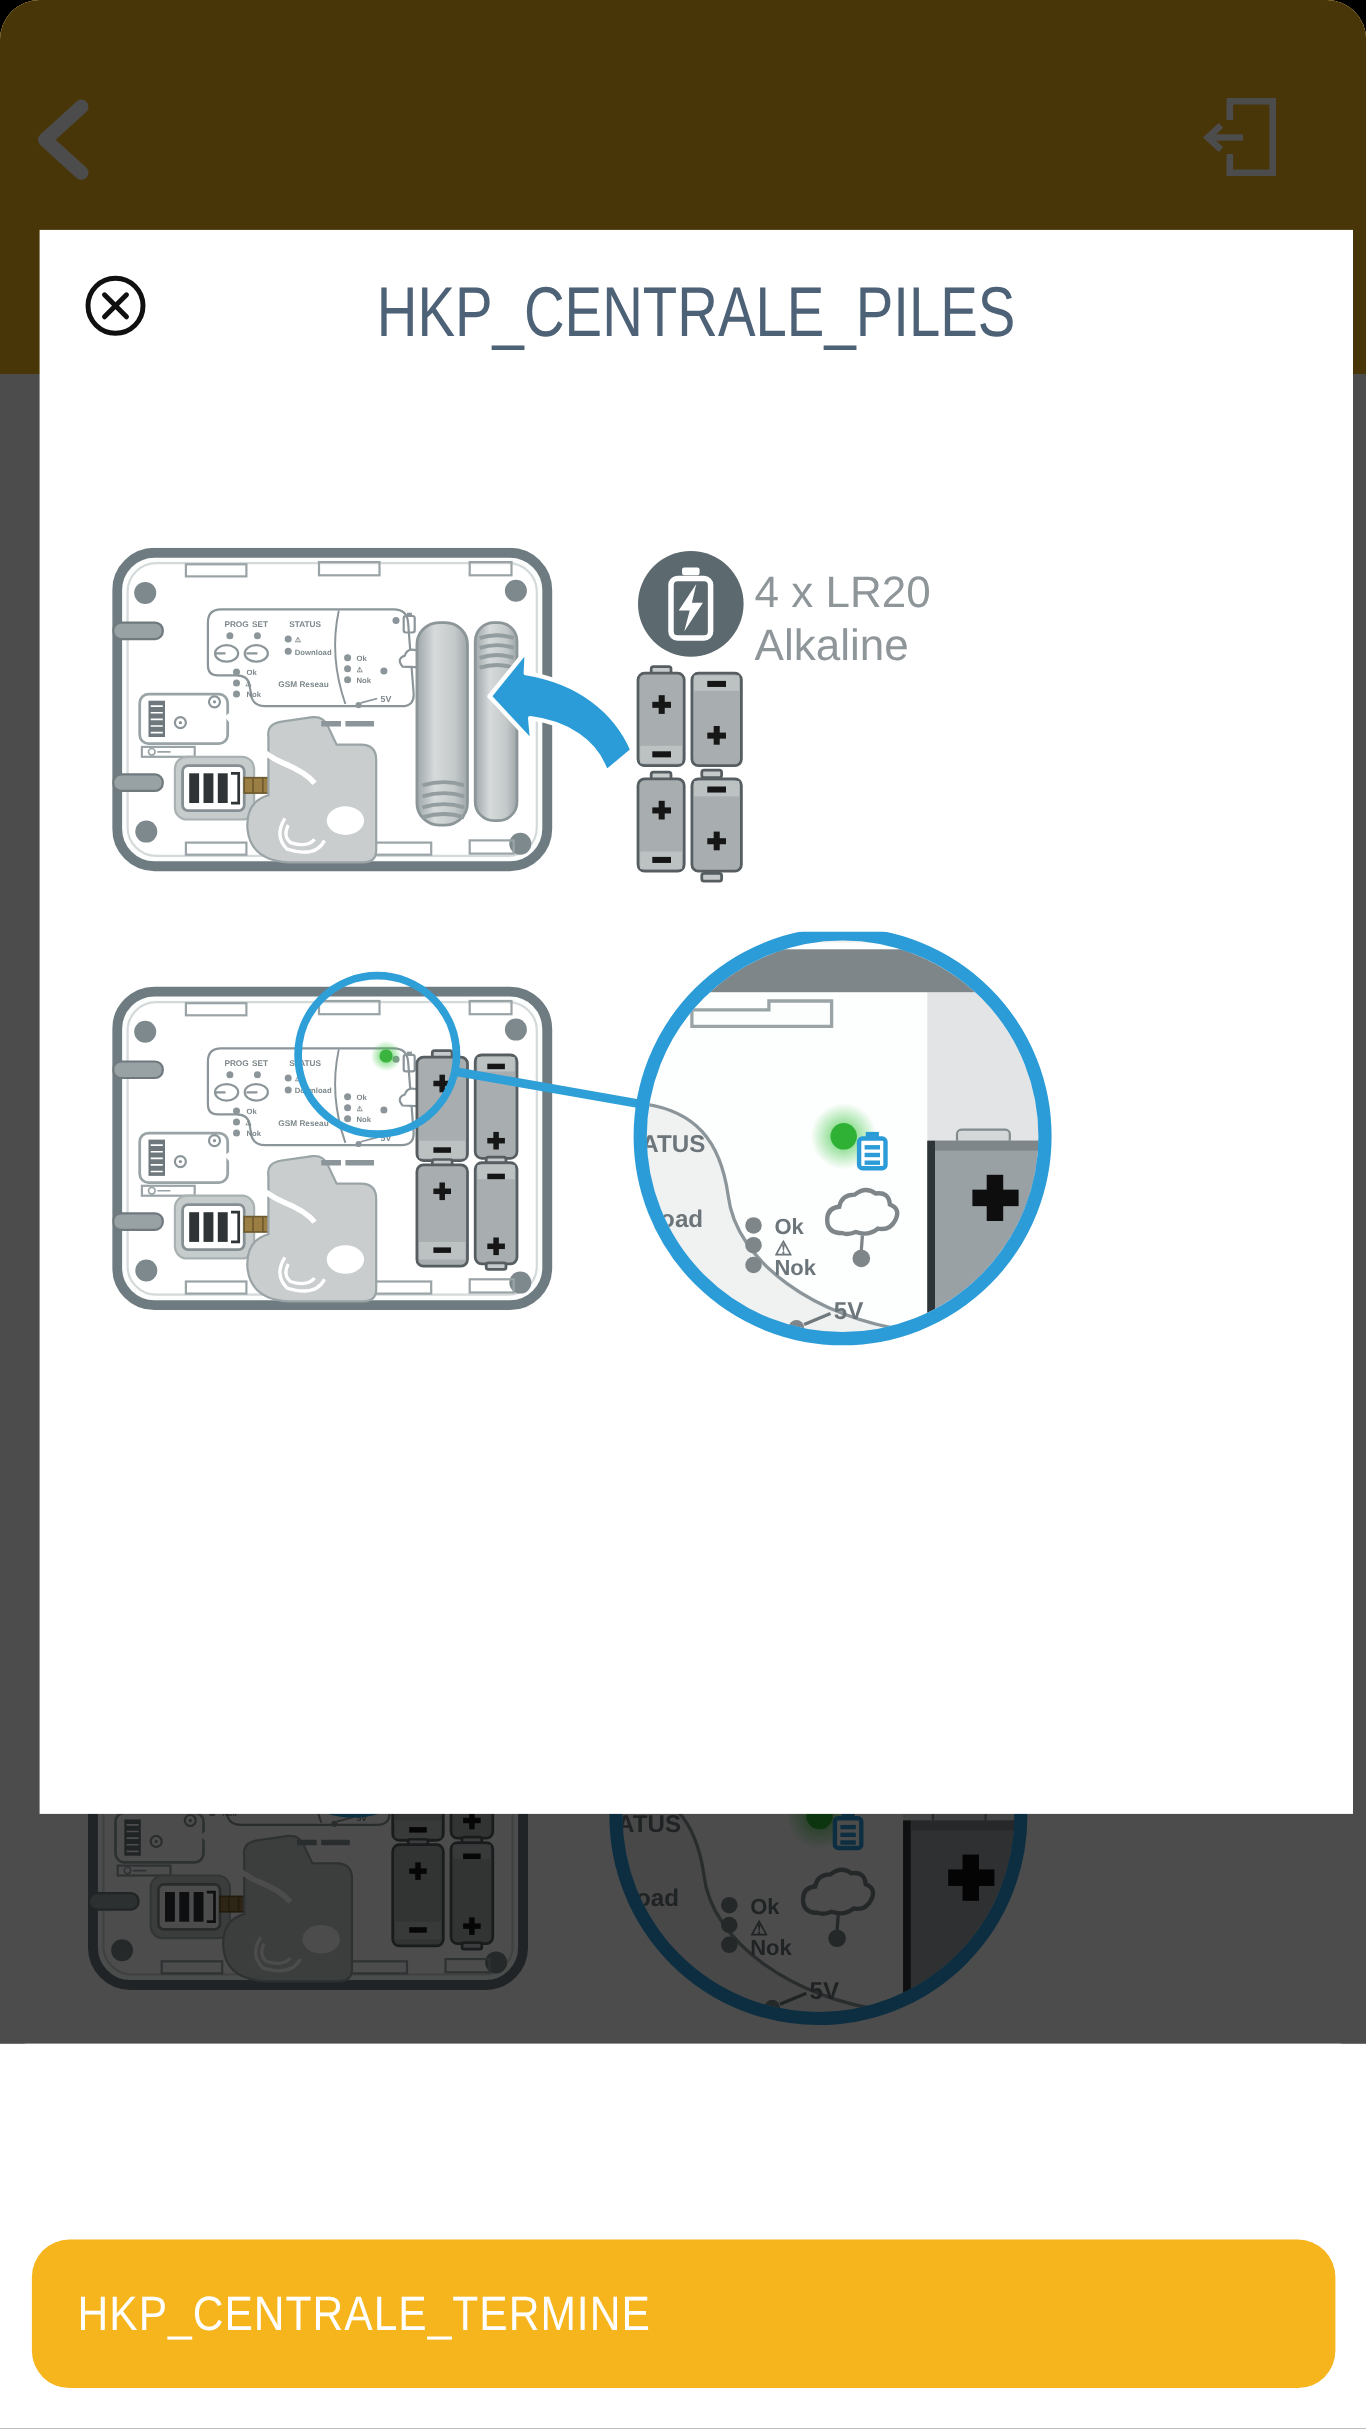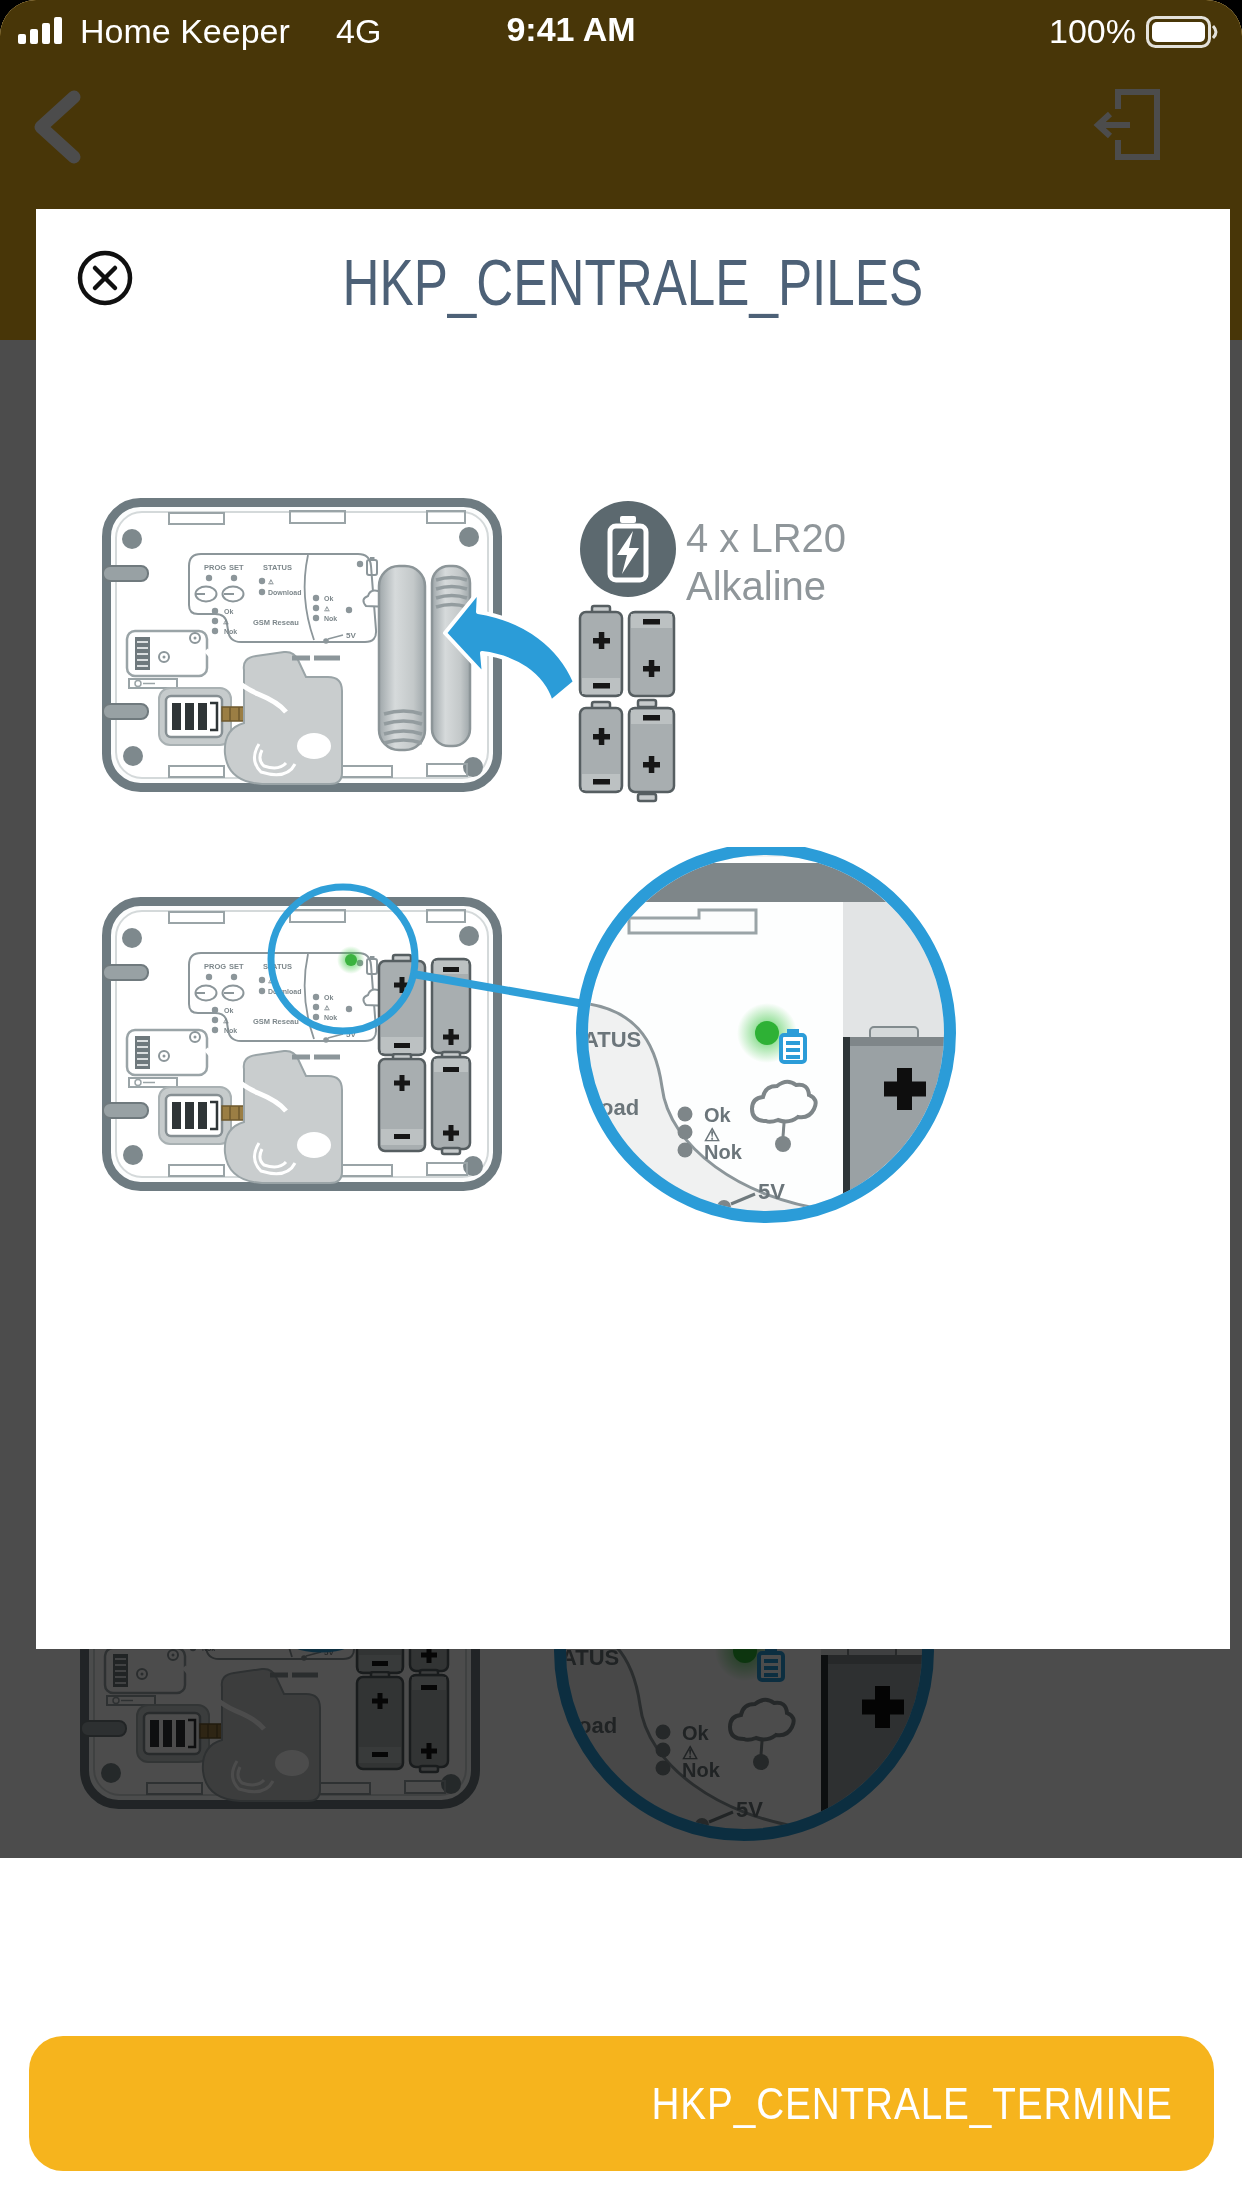--- a/index.html
+++ b/index.html
@@ -4,21 +4,21 @@
 <style>
   html,body{margin:0;padding:0;background:#000;}
   #screen{position:relative;width:1242px;height:2208px;background:#fff;overflow:hidden;
           border-radius:36px 36px 0 0;font-family:"Liberation Sans",sans-serif;}
   .under-header{position:absolute;top:0;left:0;width:1242px;height:340px;background:#f2b41c;}
   .under-body{position:absolute;top:340px;left:0;width:1242px;height:1518px;background:#fff;overflow:hidden;}
   .under-diag2{position:absolute;left:80px;top:1125px;}
   .dim{position:absolute;top:0;left:0;width:1242px;height:1858px;background:rgba(0,0,0,0.70);}
   .footer{position:absolute;top:1858px;left:0;width:1242px;height:350px;background:#fff;border-radius:24px 24px 0 0;}
   .done-btn{position:absolute;left:29px;top:178px;width:1185px;height:135px;background:#f6b41d;border:none;
-            border-radius:34px;color:#fff;font-size:44px;text-align:right;cursor:pointer;font-family:"Liberation Sans",sans-serif;}
+            border-radius:34px;color:#fff;font-size:44px;text-align:left;cursor:pointer;font-family:"Liberation Sans",sans-serif;}
   .done-btn span{display:inline-block;transform:scaleX(.88);letter-spacing:1px;}
   .modal{position:absolute;left:36px;top:209px;width:1194px;height:1440px;background:#fff;}
   .close-btn{position:absolute;left:41px;top:41px;width:56px;height:56px;cursor:pointer;}
   .modal-title{position:absolute;left:0;top:37px;width:100%;text-align:center;font-size:64px;color:#4d6177;}
   .modal-title span{display:inline-block;transform:scaleX(.8);letter-spacing:0px;}
   .diag1{position:absolute;left:66px;top:289px;}
   .diag2m{position:absolute;left:66px;top:638px;}
   .statusbar{position:absolute;top:0;left:0;width:1242px;height:60px;color:#fff;}
   .sb-carrier{position:absolute;left:80px;top:12px;font-size:34px;}
   .sb-net{position:absolute;left:336px;top:12px;font-size:34px;}
@@ -289,32 +289,13 @@
     </svg>
     <div class="modal-title"><span>HKP_CENTRALE_PILES</span></div>
     <svg class="diag1" width="830" height="310" viewBox="0 0 830 310">
       <use href="#diag1"></use>
     </svg>
     <svg class="diag2m" width="860" height="380" viewBox="0 0 860 380">
       <use href="#diag2"></use>
     </svg>
   </div>
 
-  <div class="statusbar">
-    <svg width="56" height="36" style="position:absolute;left:18px;top:14px">
-      <g fill="#fff">
-        <rect x="0" y="20" width="8" height="10" rx="2"></rect>
-        <rect x="12" y="15" width="8" height="15" rx="2"></rect>
-        <rect x="24" y="9" width="8" height="21" rx="2"></rect>
-        <rect x="36" y="3" width="8" height="27" rx="2"></rect>
-      </g>
-    </svg>
-    <span class="sb-carrier">Home Keeper</span>
-    <span class="sb-net">4G</span>
-    <span class="sb-time">9:41 AM</span>
-    <span class="sb-batt">100%</span>
-    <svg width="80" height="36" style="position:absolute;left:1146px;top:16px">
-      <rect x="1.5" y="1.5" width="62" height="29" rx="8" fill="none" stroke="rgba(255,255,255,0.85)" stroke-width="3"></rect>
-      <rect x="6" y="6" width="53" height="20" rx="5" fill="#fff"></rect>
-      <path d="M67 10 q6 6 0 12" fill="none" stroke="rgba(255,255,255,0.85)" stroke-width="3"></path>
-    </svg>
-  </div>
 </div>
 
 </body></html>

